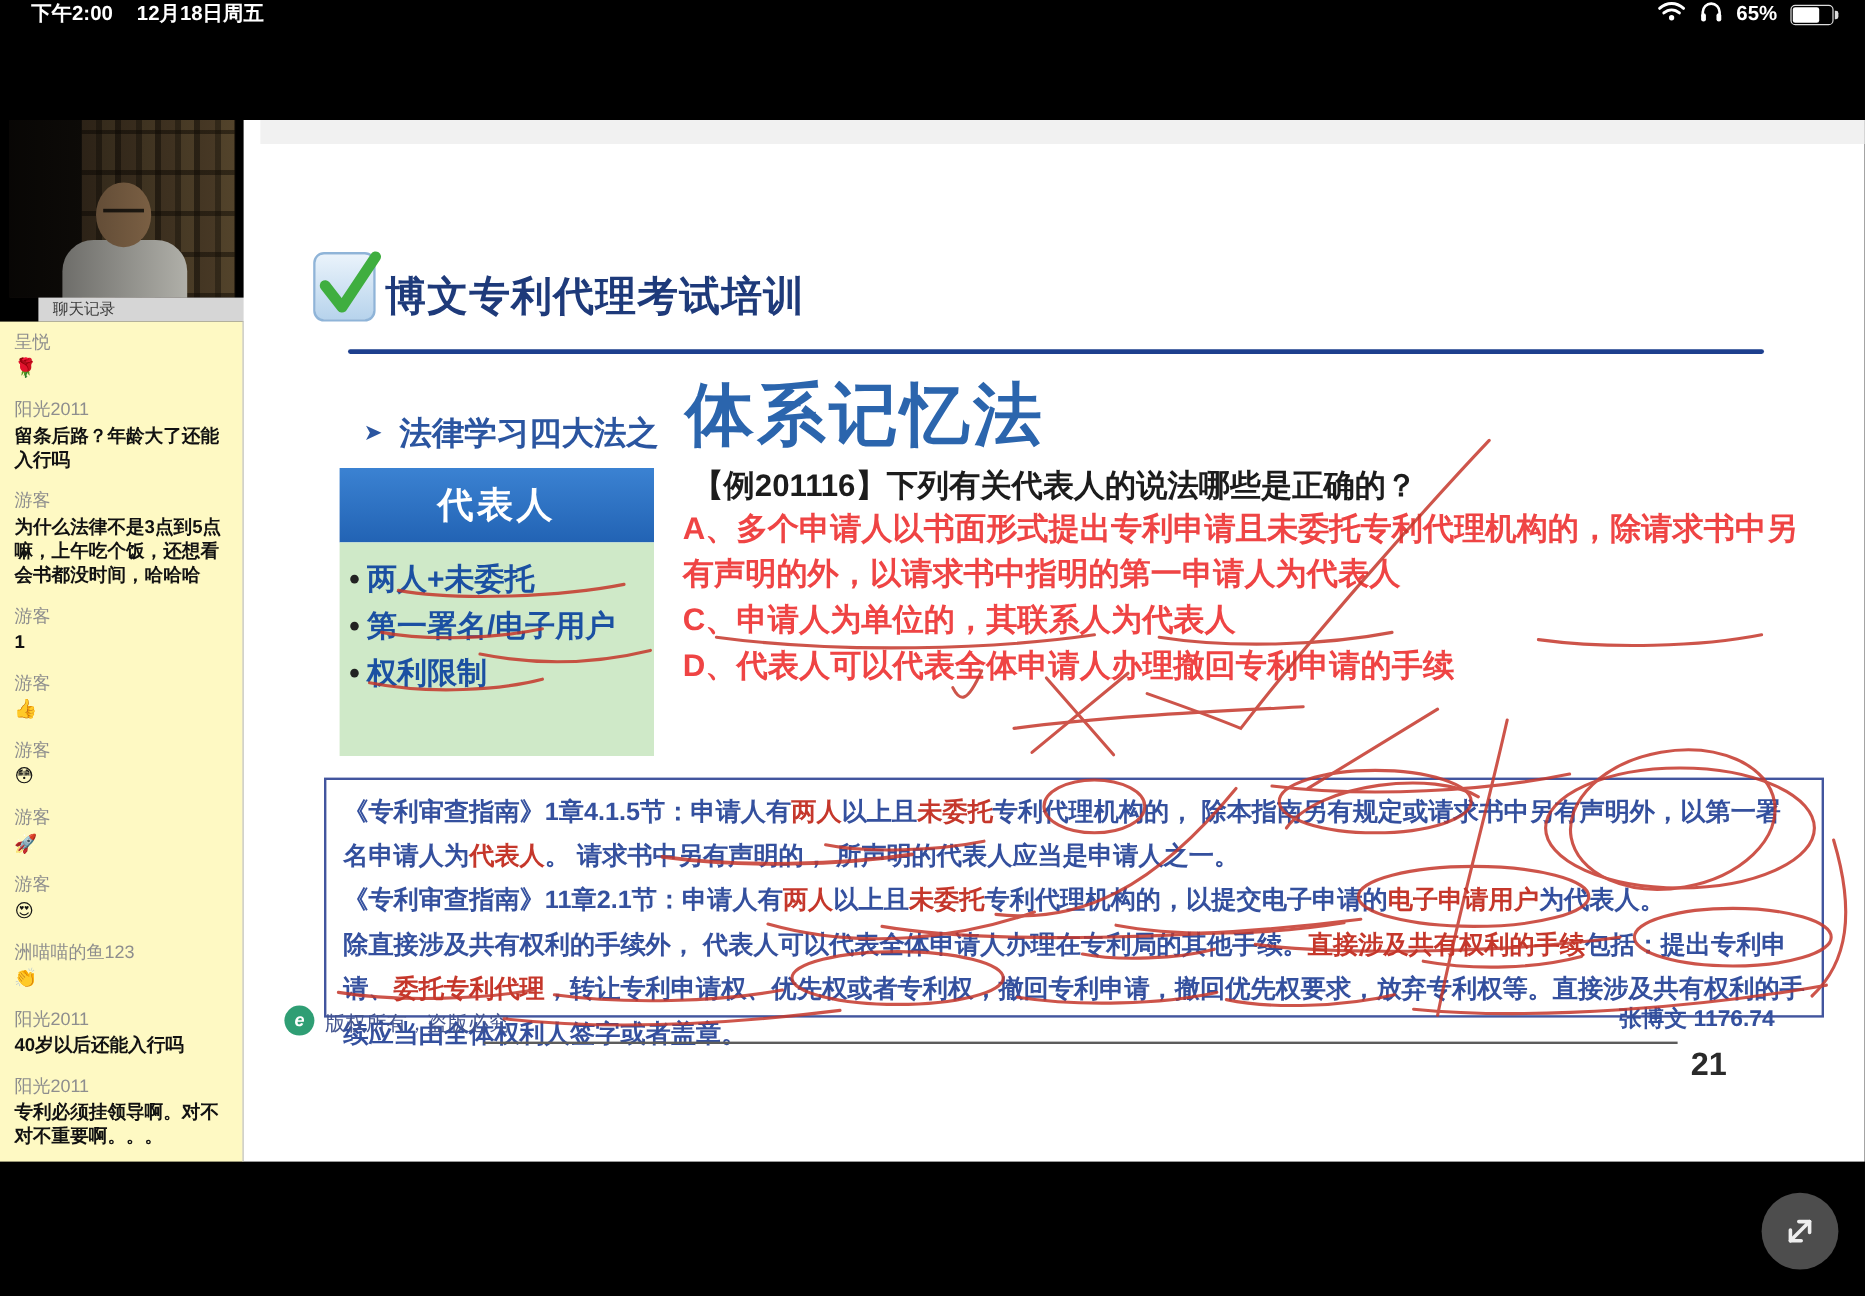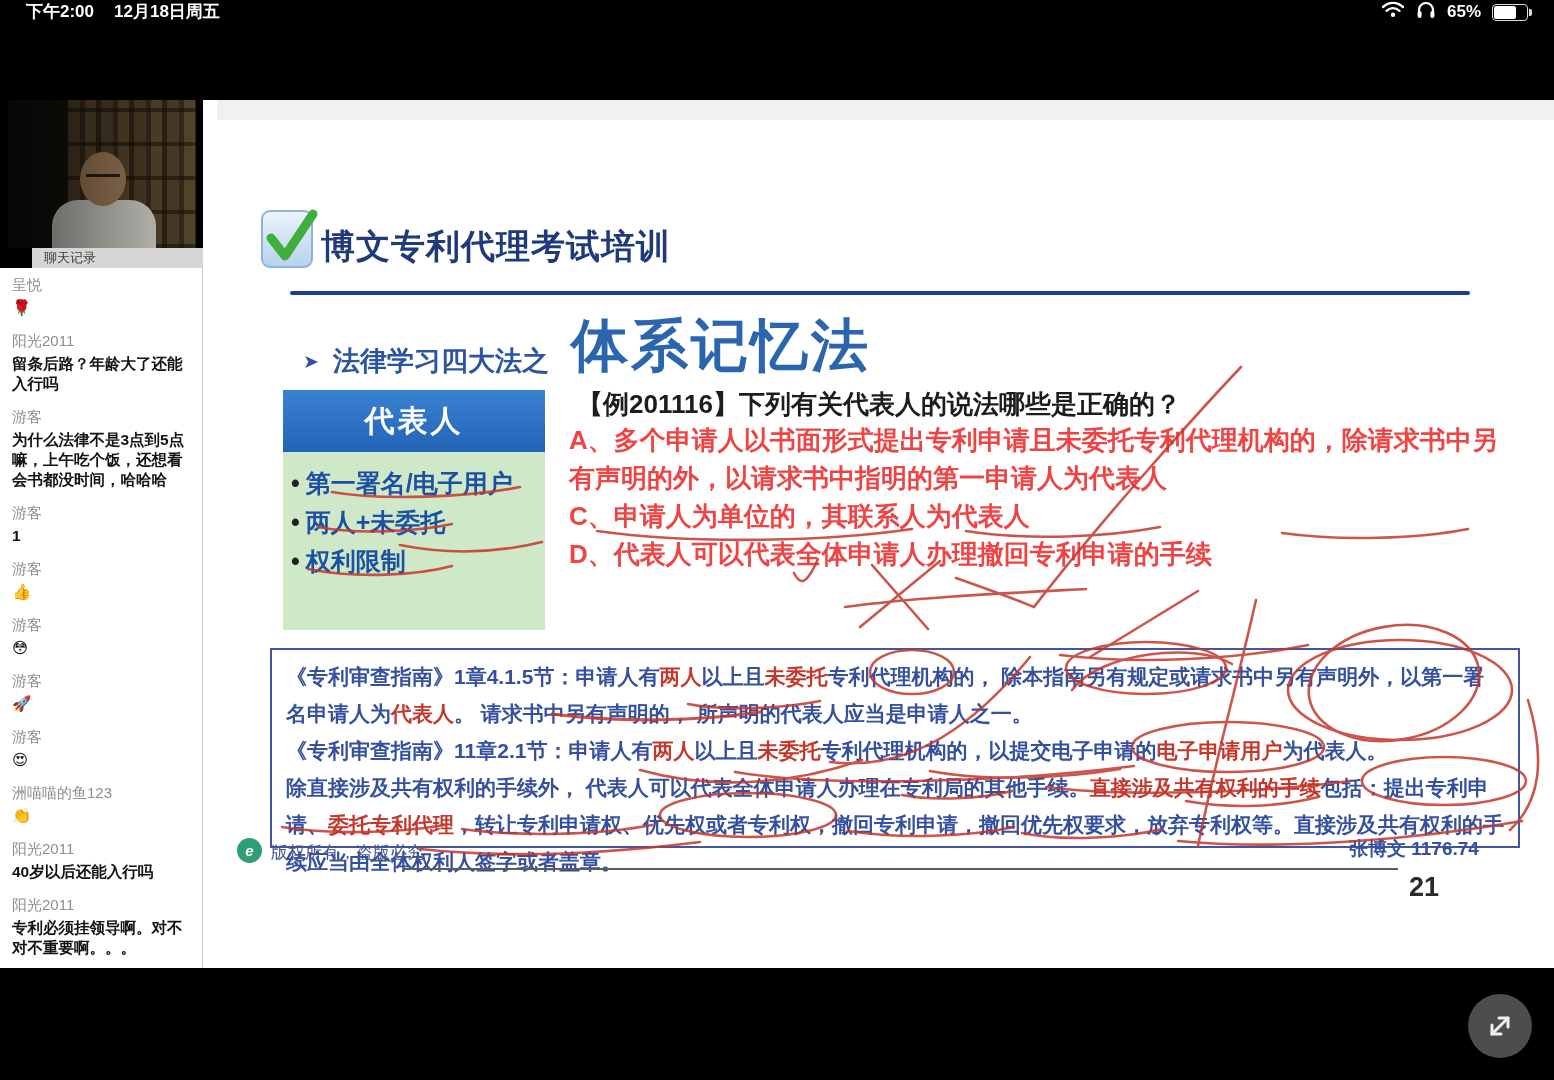--- a/index.html
+++ b/index.html
@@ -22,21 +22,21 @@
   .shelf{position:absolute;right:0;top:0;width:128px;height:100%;
     background:
       repeating-linear-gradient(0deg,rgba(20,12,6,.55) 0 4px,rgba(0,0,0,0) 4px 34px),
       repeating-linear-gradient(90deg,#55412c 0 12px,#3a2c1d 12px 17px,#5e4a31 17px 28px,#332619 28px 33px);}
   .person-head{position:absolute;left:72px;top:52px;width:46px;height:54px;border-radius:50%;background:#b58b64;}
   .glasses{position:absolute;left:78px;top:74px;width:34px;height:8px;border-top:3px solid #2a2119;}
   .person-body{position:absolute;left:44px;top:100px;width:104px;height:50px;border-radius:26px 26px 0 0;background:#e9e7e1;}
   .video-tint{position:absolute;inset:0;background:linear-gradient(90deg,rgba(0,0,0,.65),rgba(20,30,10,.15));}
   .chat-title-bar{position:absolute;left:0;top:248px;width:203px;height:20px;background:#d6d6d6;
     color:#3c3c3c;font-size:13px;line-height:20px;padding:0 12px;box-sizing:border-box;margin-left:32px;}
-  .chat-panel{position:absolute;left:0;top:268px;width:203px;height:700px;background:#ffffff;
+  .chat-panel{position:absolute;left:0;top:268px;width:203px;height:700px;background:#fef9c3;
     border-right:1px solid #c9c9c9;overflow:hidden;padding:8px 12px;box-sizing:border-box;}
   .chat-item{margin-bottom:14px;}
   .chat-user{color:#8e8e8e;font-size:15px;margin-bottom:3px;}
   .chat-text{color:#121212;font-size:15.5px;font-weight:bold;line-height:20px;word-break:break-all;}
 
   
   .main{position:absolute;left:203px;top:100px;width:1351px;height:868px;background:#fff;}
   .top-strip{position:absolute;left:14px;right:0;top:0;height:20px;background:#f1f1f1;}
   .logo{position:absolute;left:58px;top:110px;width:52px;height:58px;border-radius:9px;
     background:linear-gradient(180deg,#eaf3fb,#b7d3ec);border:2px solid #8fb4d8;box-sizing:border-box;}
@@ -209,23 +209,23 @@
         <p>C、申请人为单位的，其联系人为代表人</p>
 
         <p>D、代表人可以代表全体申请人办理撤回专利申请的手续</p>
       </div>
 
     <div class="sidebox">
       <div class="sidebox-header">代表人</div>
       <div class="sidebox-body">
         <ul>
 
+            <li>两人+未委托</li>
+
             <li>第一署名/电子用户</li>
-
-            <li>两人+未委托</li>
 
             <li>权利限制</li>
           </ul>
       </div>
     </div>
 
     <div class="guide-box">
 
         <p><span class="seg-blue">《专利审查指南》1章4.1.5节：申请人有</span><span class="seg-red">两人</span><span class="seg-blue">以上且</span><span class="seg-red">未委托</span><span class="seg-blue">专利代理机构的， 除本指南另有规定或请求书中另有声明外，以第一署名申请人为</span><span class="seg-red">代表人</span><span class="seg-blue">。 请求书中另有声明的， 所声明的代表人应当是申请人之一。</span></p>
 

